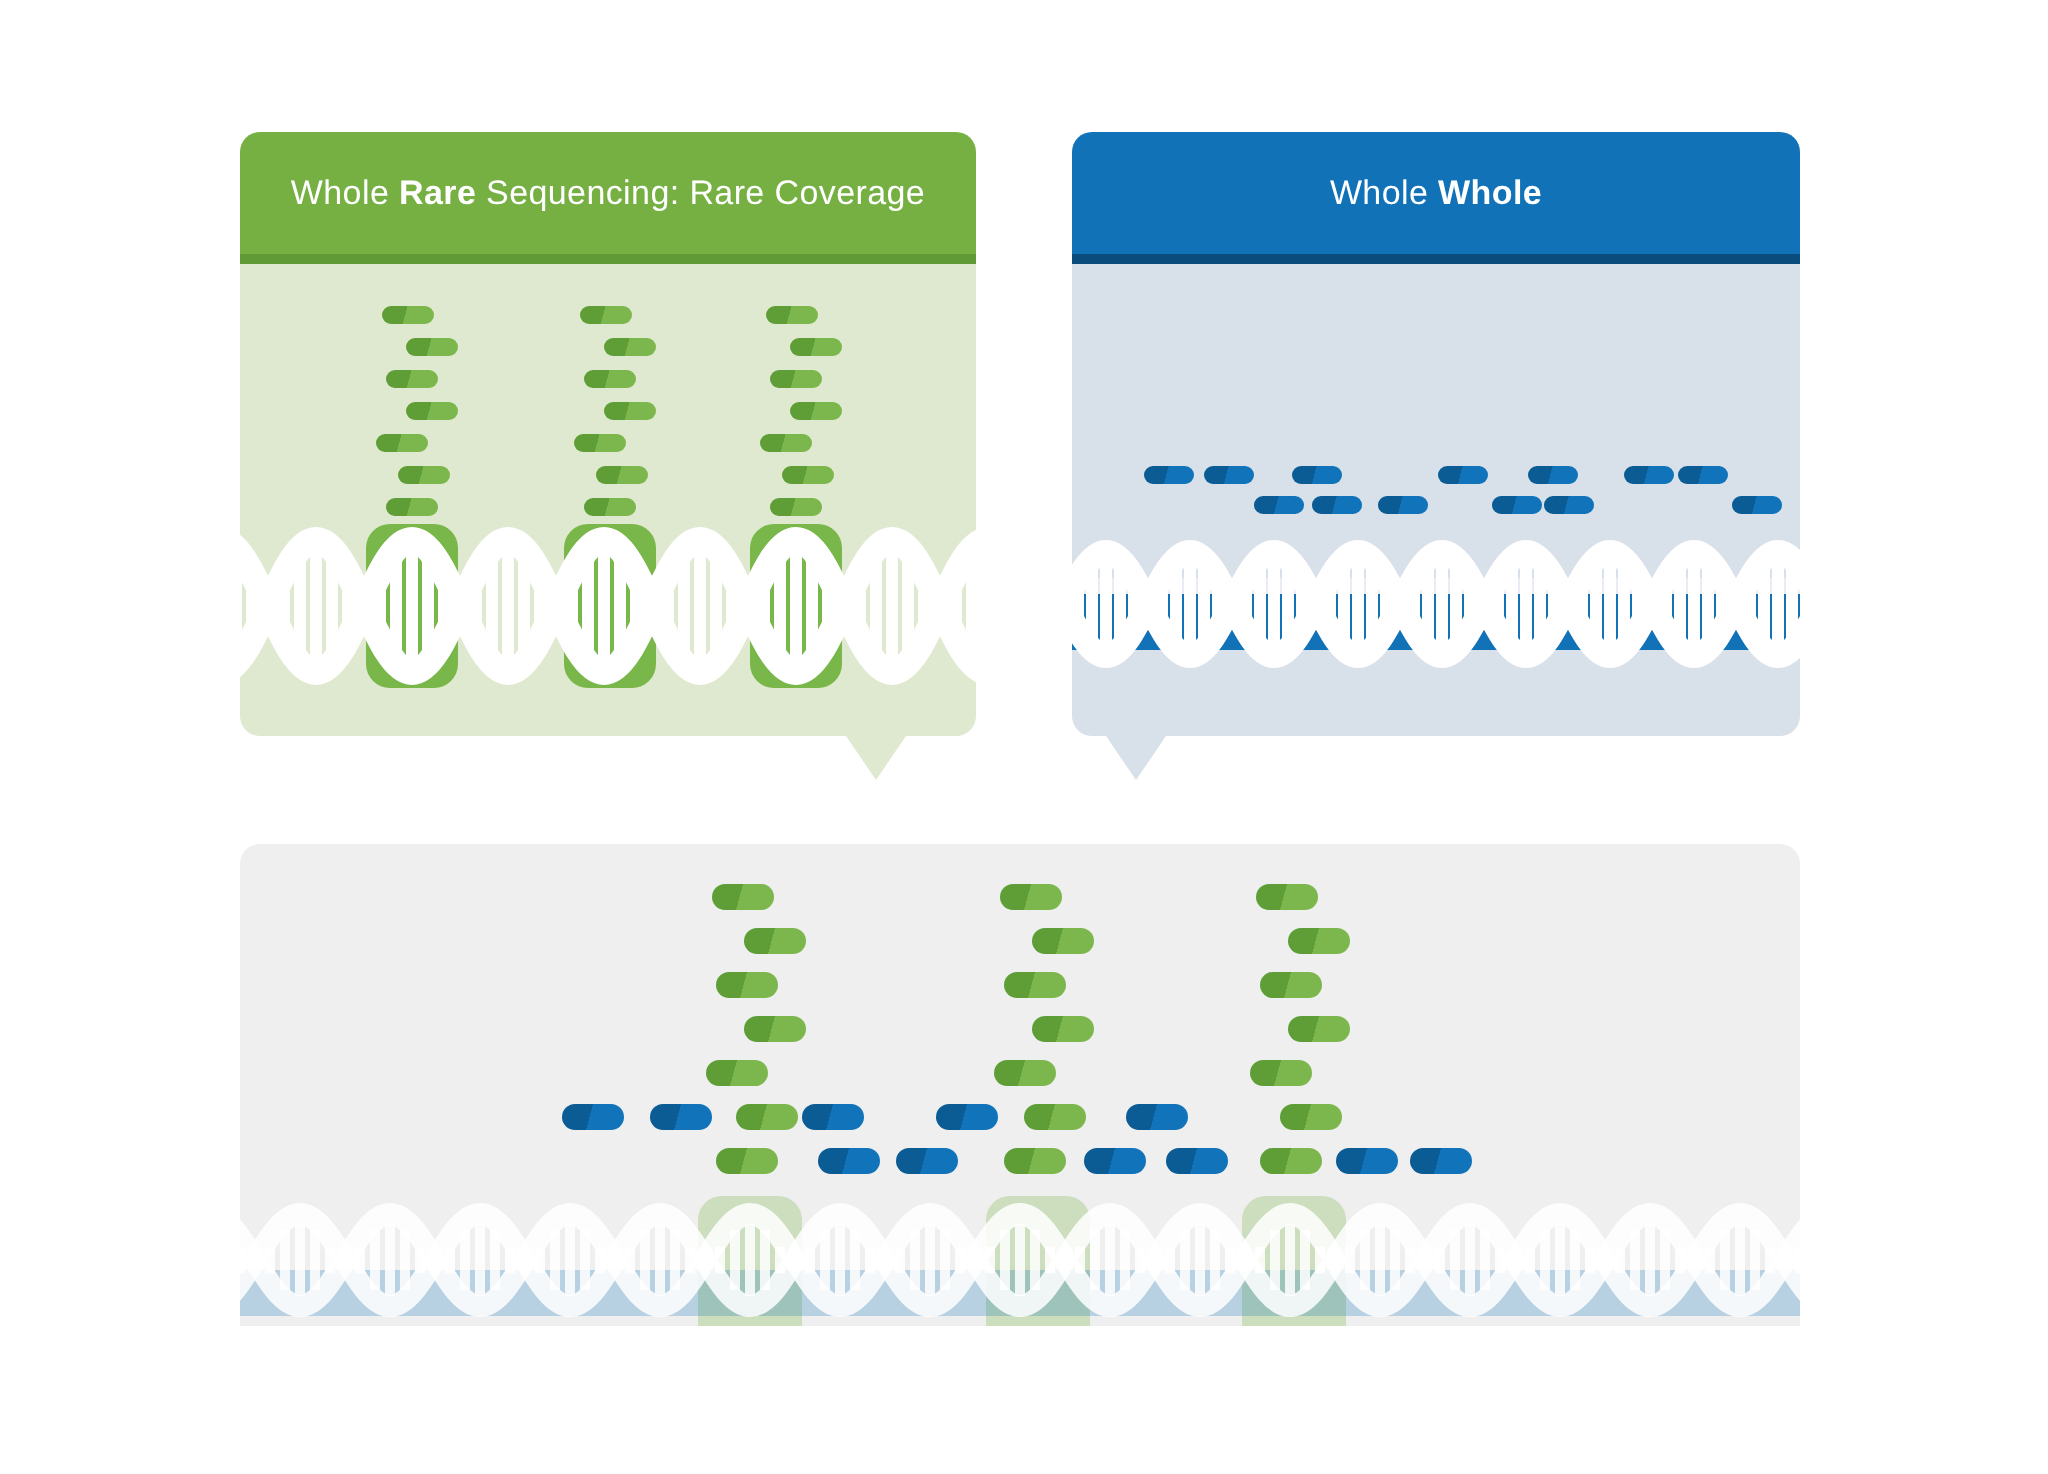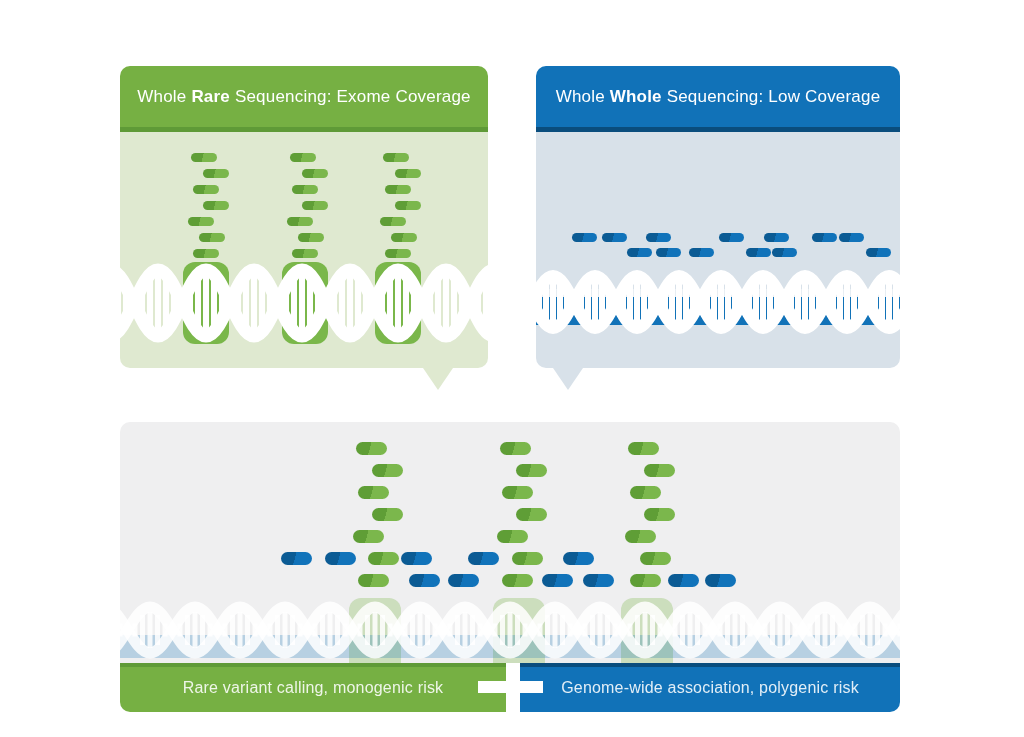--- a/index.html
+++ b/index.html
@@ -55,21 +55,21 @@
 </style>
 </head>
 <body>
 
 <div class="canvas">
 
   <section class="panel green" style="left:120px;top:66px;width:368px;">
     <header class="panel-header">
       <span>Whole </span>
         <strong>Rare</strong>
-        <span> Sequencing: Exome Coverage</span>
+        <span> Sequencing: Rare Coverage</span>
     </header>
     <div class="hdr-strip"></div>
     <div class="panel-body">
       <div>
           <div class="exon exon-solid" style="left: 63px; top: 130px; width: 46px; height: 82px; border-radius: 12px;"></div>
           <div class="exon exon-solid" style="left: 162px; top: 130px; width: 46px; height: 82px; border-radius: 12px;"></div>
           <div class="exon exon-solid" style="left: 255px; top: 130px; width: 46px; height: 82px; border-radius: 12px;"></div>
         </div>
       <div class="helix-box exome-helix">
           <svg width="368" height="82" style="display: block;">
@@ -102,21 +102,20 @@
           <div class="pill green-pill" style="left: 265px; top: 117px; width: 26px; height: 9px; border-radius: 4.5px;"></div>
         </div>
     </div>
     <div class="tail"></div>
   </section>
 
   <section class="panel blue" style="left:536px;top:66px;width:364px;">
     <header class="panel-header">
       <span>Whole </span>
         <strong>Whole</strong>
-        <span> Sequencing: Low Coverage</span>
     </header>
     <div class="hdr-strip"></div>
     <div class="panel-body">
       <div class="band-highlight"></div>
       <div class="genome-band"></div>
       <div class="helix-box genome-helix">
           <svg width="364" height="68" style="display: block;">
             <path d="M-81.0 26.4 L-81.0 41.6 M-74.0 16.9 L-74.0 51.1 M-67.0 13.4 L-67.0 54.6 M-60.0 16.9 L-60.0 51.1 M-53.0 26.4 L-53.0 41.6 M-39.0 26.4 L-39.0 41.6 M-32.0 16.9 L-32.0 51.1 M-25.0 13.4 L-25.0 54.6 M-18.0 16.9 L-18.0 51.1 M-11.0 26.4 L-11.0 41.6 M3.0 26.4 L3.0 41.6 M10.0 16.9 L10.0 51.1 M17.0 13.4 L17.0 54.6 M24.0 16.9 L24.0 51.1 M31.0 26.4 L31.0 41.6 M45.0 26.4 L45.0 41.6 M52.0 16.9 L52.0 51.1 M59.0 13.4 L59.0 54.6 M66.0 16.9 L66.0 51.1 M73.0 26.4 L73.0 41.6 M87.0 26.4 L87.0 41.6 M94.0 16.9 L94.0 51.1 M101.0 13.4 L101.0 54.6 M108.0 16.9 L108.0 51.1 M115.0 26.4 L115.0 41.6 M129.0 26.4 L129.0 41.6 M136.0 16.9 L136.0 51.1 M143.0 13.4 L143.0 54.6 M150.0 16.9 L150.0 51.1 M157.0 26.4 L157.0 41.6 M171.0 26.4 L171.0 41.6 M178.0 16.9 L178.0 51.1 M185.0 13.4 L185.0 54.6 M192.0 16.9 L192.0 51.1 M199.0 26.4 L199.0 41.6 M213.0 26.4 L213.0 41.6 M220.0 16.9 L220.0 51.1 M227.0 13.4 L227.0 54.6 M234.0 16.9 L234.0 51.1 M241.0 26.4 L241.0 41.6 M255.0 26.4 L255.0 41.6 M262.0 16.9 L262.0 51.1 M269.0 13.4 L269.0 54.6 M276.0 16.9 L276.0 51.1 M283.0 26.4 L283.0 41.6 M297.0 26.4 L297.0 41.6 M304.0 16.9 L304.0 51.1 M311.0 13.4 L311.0 54.6 M318.0 16.9 L318.0 51.1 M325.0 26.4 L325.0 41.6 M339.0 26.4 L339.0 41.6 M346.0 16.9 L346.0 51.1 M353.0 13.4 L353.0 54.6 M360.0 16.9 L360.0 51.1 M367.0 26.4 L367.0 41.6 M381.0 26.4 L381.0 41.6 M388.0 16.9 L388.0 51.1 M395.0 13.4 L395.0 54.6 M402.0 16.9 L402.0 51.1 M409.0 26.4 L409.0 41.6 " fill="none" stroke="#ffffff" stroke-width="6" stroke-opacity="1"></path>
             <path d="M-67 60 C-51.46 60 -40.54 8 -25 8 C-9.46 8 1.4600000000000009 60 17 60 C32.54 60 43.46 8 59 8 C74.53999999999999 8 85.46000000000001 60 101 60 C116.53999999999999 60 127.46000000000001 8 143 8 C158.54 8 169.46 60 185 60 C200.54 60 211.46 8 227 8 C242.54 8 253.46 60 269 60 C284.54 60 295.46 8 311 8 C326.54 8 337.46 60 353 60 C368.54 60 379.46 8 395 8 C410.54 8 421.46 60 437 60" fill="none" stroke="#ffffff" stroke-width="12" stroke-opacity="1"></path>
             <path d="M-67 8 C-51.46 8 -40.54 60 -25 60 C-9.46 60 1.4600000000000009 8 17 8 C32.54 8 43.46 60 59 60 C74.53999999999999 60 85.46000000000001 8 101 8 C116.53999999999999 8 127.46000000000001 60 143 60 C158.54 60 169.46 8 185 8 C200.54 8 211.46 60 227 60 C242.54 60 253.46 8 269 8 C284.54 8 295.46 60 311 60 C326.54 60 337.46 8 353 8 C368.54 8 379.46 60 395 60 C410.54 60 421.46 8 437 8" fill="none" stroke="#ffffff" stroke-width="12" stroke-opacity="1"></path>
@@ -186,29 +185,15 @@
           <div class="pill blue-pill" style="left: 347.5px; top: 130px; width: 31px; height: 13px; border-radius: 6.5px;"></div>
           <div class="pill blue-pill" style="left: 442.5px; top: 130px; width: 31px; height: 13px; border-radius: 6.5px;"></div>
           <div class="pill blue-pill" style="left: 288.5px; top: 152px; width: 31px; height: 13px; border-radius: 6.5px;"></div>
           <div class="pill blue-pill" style="left: 327.5px; top: 152px; width: 31px; height: 13px; border-radius: 6.5px;"></div>
           <div class="pill blue-pill" style="left: 421.5px; top: 152px; width: 31px; height: 13px; border-radius: 6.5px;"></div>
           <div class="pill blue-pill" style="left: 462.5px; top: 152px; width: 31px; height: 13px; border-radius: 6.5px;"></div>
           <div class="pill blue-pill" style="left: 547.5px; top: 152px; width: 31px; height: 13px; border-radius: 6.5px;"></div>
           <div class="pill blue-pill" style="left: 584.5px; top: 152px; width: 31px; height: 13px; border-radius: 6.5px;"></div>
         </div>
     </div>
-    <footer class="footer">
-      <div class="footer-bar footer-green">
-        <div class="bar-strip"></div>
-        <span>Rare variant calling, monogenic risk</span>
-      </div>
-      <div class="footer-bar footer-blue">
-        <div class="bar-strip"></div>
-        <span>Genome-wide association, polygenic risk</span>
-      </div>
-      <div>
-        <div class="plus-v"></div>
-        <div class="plus-h"></div>
-      </div>
-    </footer>
   </section>
 
 </div>
 
 </body></html>

